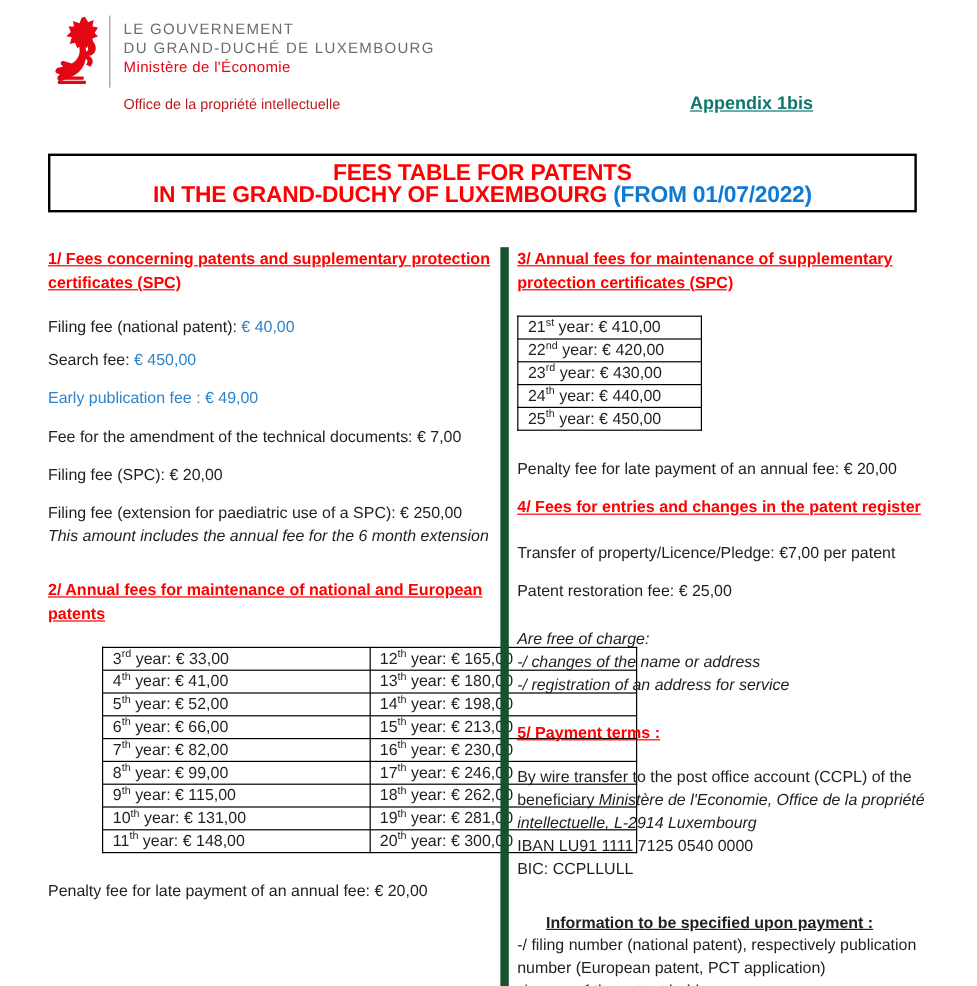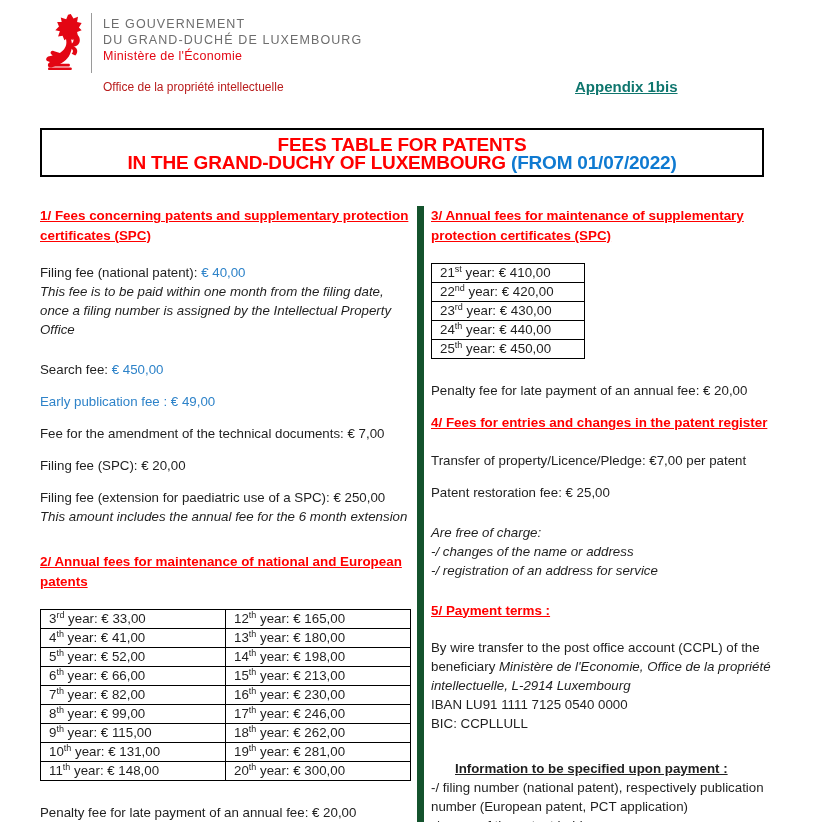--- a/index.html
+++ b/index.html
@@ -43,21 +43,21 @@
   .blue { color: #2e83c9; }
   .gap8  { height: 8px; }
   .gap13 { height: 13px; }
 
   
   table.fees { border-collapse: collapse; margin-bottom: 14px; }
   table.fees td {
     border: 1px solid #000; font-size: 13.3px; line-height: 15px;
     padding: 1px 8px 2px; white-space: nowrap;
   }
-  .fees-wide { width: 371px; }
+  .fees-wide { width: 446px; margin-left: 45px; }
   .fees-wide td { width: 50%; }
   .fees-narrow { width: 154px; }
   sup { font-size: 9px; vertical-align: super; line-height: 0; }
 
   .info-heading { font-weight: bold; text-decoration: underline; line-height: 19px; margin-bottom: 0; margin-left: 24px; }
 </style>
 </head>
 <body>
 
 <div class="gov-header">
@@ -87,21 +87,20 @@
   <div class="title-line"><span>IN THE GRAND-DUCHY OF LUXEMBOURG </span><span class="title-blue">(FROM 01/07/2022)</span></div>
 </div>
 
 <div class="columns">
 
   <div class="col-left">
     <div class="sec-heading">1/ Fees concerning patents and supplementary protection certificates (SPC)</div>
     <div class="gap8"></div>
 
     <div class="p2"><span>Filing fee (national patent): </span><span class="blue">€ 40,00</span></div>
-    <div class="p it">This fee is to be paid within one month from the filing date, once a filing number is assigned by the Intellectual Property Office</div>
     <div class="gap8"></div>
 
     <div class="p"><span>Search fee: </span><span class="blue">€ 450,00</span></div>
     <div class="p blue">Early publication fee : € 49,00</div>
     <div class="p">Fee for the amendment of the technical documents: € 7,00</div>
     <div class="p">Filing fee (SPC): € 20,00</div>
     <div class="p2">Filing fee (extension for paediatric use of a SPC): € 250,00</div>
     <div class="p it">This amount includes the annual fee for the 6 month extension</div>
     <div class="gap13"></div>
 

